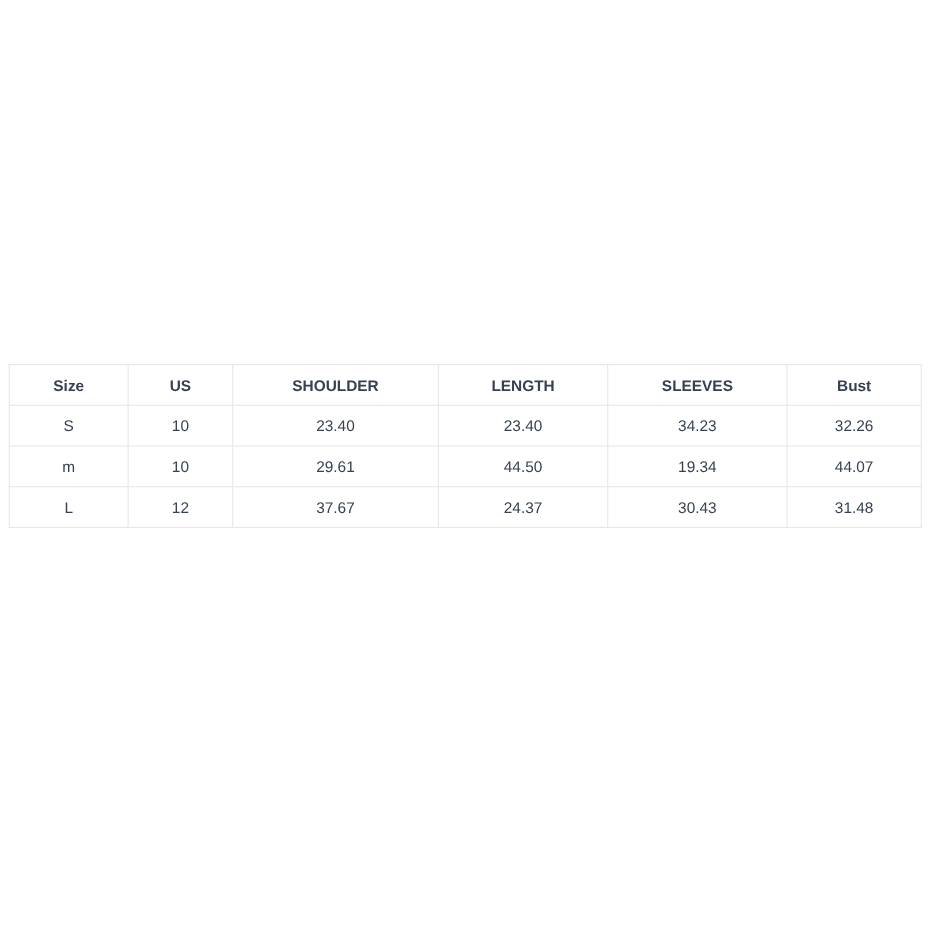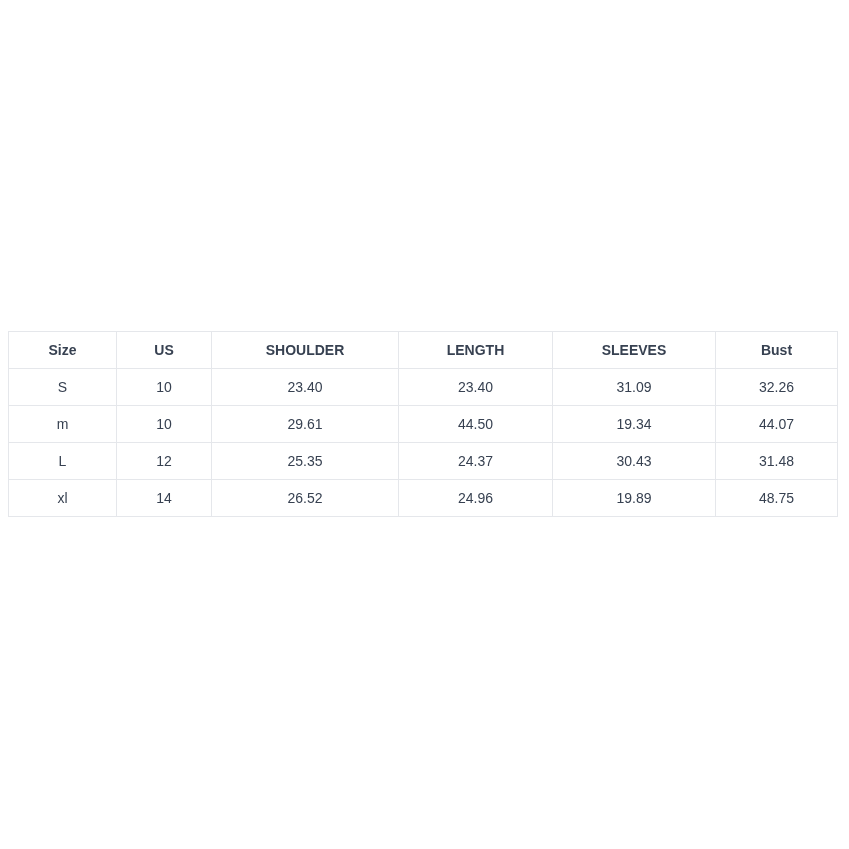--- a/index.html
+++ b/index.html
@@ -69,42 +69,34 @@
         <th>SLEEVES</th>
         <th>Bust</th>
       </tr>
     </thead>
     <tbody>
       <tr>
         <td>S</td>
         <td>10</td>
         <td>23.40</td>
         <td>23.40</td>
-        <td>31.09</td>
+        <td>34.23</td>
         <td>32.26</td>
       </tr>
       <tr>
         <td>m</td>
         <td>10</td>
         <td>29.61</td>
         <td>44.50</td>
         <td>19.34</td>
         <td>44.07</td>
       </tr>
       <tr>
         <td>L</td>
         <td>12</td>
-        <td>25.35</td>
+        <td>37.67</td>
         <td>24.37</td>
         <td>30.43</td>
         <td>31.48</td>
-      </tr>
-      <tr>
-        <td>xl</td>
-        <td>14</td>
-        <td>26.52</td>
-        <td>24.96</td>
-        <td>19.89</td>
-        <td>48.75</td>
       </tr>
     </tbody>
   </table>
 </div>
 
 </body></html>

